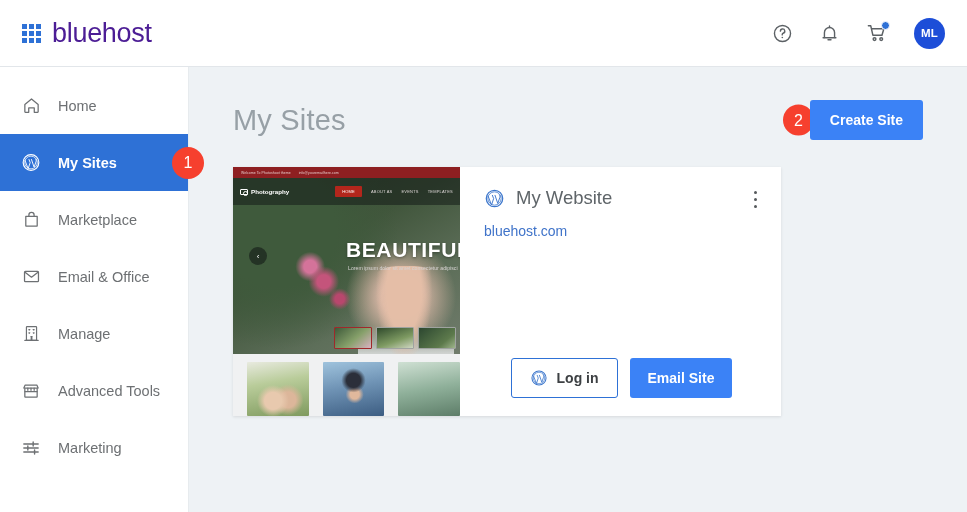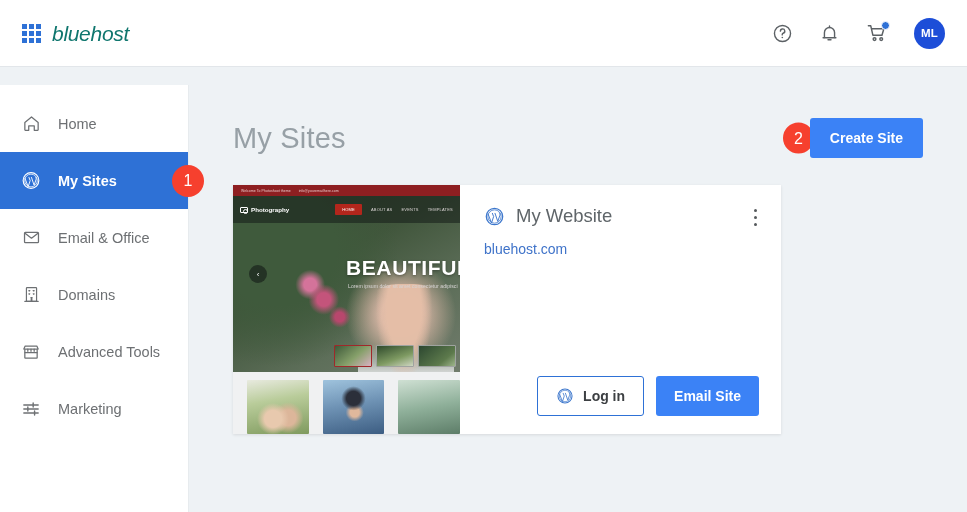--- a/index.html
+++ b/index.html
@@ -22,41 +22,41 @@
   }
   .brand { display: flex; align-items: center; gap: 11px; }
   .logo-grid {
     display: grid;
     grid-template-columns: repeat(3, 5px);
     grid-template-rows: repeat(3, 5px);
     gap: 2px;
   }
   .logo-grid i { display: block; width: 5px; height: 5px; background: #2e71d6; }
   .brand-name {
-    font-size: 21px; color: #0f766e; font-weight: 400;
-    letter-spacing: -0.3px; line-height: 1; font-style: italic;
+    font-size: 27px; color: #4c1d95; font-weight: 400;
+    letter-spacing: -0.3px; line-height: 1;
   }
   .header-spacer { flex: 1; }
   .header-icons { display: flex; align-items: center; gap: 26px; }
   .hicon { color: #5c6165; display: flex; align-items: center; justify-content: center; cursor: pointer; position: relative; }
   .cart-badge {
     position: absolute; top: -1px; right: -2px;
     width: 9px; height: 9px; border-radius: 50%;
     background: #2e71d6; border: 1.5px solid #fff;
   }
   .avatar {
     width: 31px; height: 31px; border-radius: 50%;
     background: #1d4ed8; color: #fff;
     font-size: 11.5px; font-weight: 700; letter-spacing: .3px;
     display: flex; align-items: center; justify-content: center;
     cursor: pointer;
   }
 
   
-  .body { flex: 1; display: flex; min-height: 0; margin-top: 18px; }
+  .body { flex: 1; display: flex; min-height: 0; }
 
   
   .sidebar {
     width: 189px; min-width: 189px;
     background: #ffffff;
     padding-top: 10px;
     border-right: 1px solid #e7ebee;
     position: relative; z-index: 3;
   }
   .nav-item {
@@ -209,21 +209,21 @@
   .card-right { flex: 1; padding: 20px 22px 18px 24px; display: flex; flex-direction: column; position: relative; }
   .card-title-row { display: flex; align-items: flex-start; }
   .card-title { display: flex; align-items: center; gap: 11px; }
   .card-title-text { font-size: 18.5px; color: #5f6569; font-weight: 400; }
   .kebab { margin-left: auto; display: flex; flex-direction: column; gap: 3.5px; cursor: pointer; padding: 4px 2px; }
   .kebab i { width: 3.4px; height: 3.4px; border-radius: 50%; background: #55595c; display: block; }
   .card-url {
     margin-top: 11px; font-size: 14px; color: #3f73c9;
     text-decoration: none; cursor: pointer; align-self: flex-start;
   }
-  .card-actions { margin-top: auto; display: flex; justify-content: flex-end; gap: 12px; }
+  .card-actions { margin-top: auto; display: flex; justify-content: center; gap: 12px; }
   .btn-outline {
     background: #fff; color: #3d4043;
     border: 1px solid #2e71d6; border-radius: 3px;
     font-size: 14px; font-weight: 700; font-family: inherit;
     padding: 10px 18px; cursor: pointer;
     display: flex; align-items: center; gap: 9px;
   }
   .btn-manage { padding: 11px 18px; }
   svg { display: block; }
 </style>
@@ -296,20 +296,29 @@
           <svg width="21" height="21" viewBox="0 0 24 24" fill="none" stroke="currentColor" stroke-width="1.4">
             <circle cx="12" cy="12" r="9.4"></circle>
             <circle cx="12" cy="12" r="7.6" stroke-width="0.9"></circle>
             <path d="M4.7 9.3 8.6 19.4 11 12.1 9.6 8.4M12.6 8.4l3.1 9.2 2.3-6.5c.5-1.4.2-2.4-.3-3.1" stroke-width="1.1" stroke-linecap="round" stroke-linejoin="round"></path>
           </svg>
         </span>
         <span>My Sites</span>
         <span class="nav-badge">1</span>
       </div>
 
+      <div class="nav-item">
+        <span class="nav-ico">
+          <svg width="19" height="19" viewBox="0 0 24 24" fill="none" stroke="currentColor" stroke-width="1.6">
+            <path d="M4.8 8h14.4v11.8a.6.6 0 0 1-.6.6H5.4a.6.6 0 0 1-.6-.6z" stroke-linejoin="round"></path>
+            <path d="M8.7 8V6.4a3.3 3.3 0 0 1 6.6 0V8" stroke-linecap="round"></path>
+          </svg>
+        </span>
+        <span>Marketplace</span>
+      </div>
 
       <div class="nav-item">
         <span class="nav-ico">
           <svg width="19" height="19" viewBox="0 0 24 24" fill="none" stroke="currentColor" stroke-width="1.6">
             <rect x="3.2" y="5.6" width="17.6" height="12.8" rx="1.1"></rect>
             <path d="m3.8 6.5 8.2 6.4 8.2-6.4" stroke-linecap="round" stroke-linejoin="round"></path>
           </svg>
         </span>
         <span>Email &amp; Office</span>
       </div>
@@ -321,21 +330,21 @@
             <path d="M3.6 20.8h16.8" stroke-linecap="round"></path>
             <g fill="currentColor" stroke="none">
               <rect x="8.3" y="6.3" width="1.9" height="1.9" rx=".3"></rect>
               <rect x="13.8" y="6.3" width="1.9" height="1.9" rx=".3"></rect>
               <rect x="8.3" y="10.4" width="1.9" height="1.9" rx=".3"></rect>
               <rect x="13.8" y="10.4" width="1.9" height="1.9" rx=".3"></rect>
               <rect x="10.9" y="15.1" width="2.3" height="5.7" rx=".3"></rect>
             </g>
           </svg>
         </span>
-        <span>Domains</span>
+        <span>Manage</span>
       </div>
 
       <div class="nav-item">
         <span class="nav-ico">
           <svg width="20" height="20" viewBox="0 0 24 24" fill="none" stroke="currentColor" stroke-width="1.5">
             <path d="M3.4 8.4 5 4.9h14l1.6 3.5z" stroke-linejoin="round"></path>
             <path d="M4.6 8.6v10.2a.6.6 0 0 0 .6.6h13.6a.6.6 0 0 0 .6-.6V8.6" stroke-linejoin="round"></path>
             <path d="M8.2 8.6v2.6M12 8.6v2.6M15.8 8.6v2.6M4.8 12.6h14.4" stroke-linecap="round"></path>
           </svg>
         </span>

